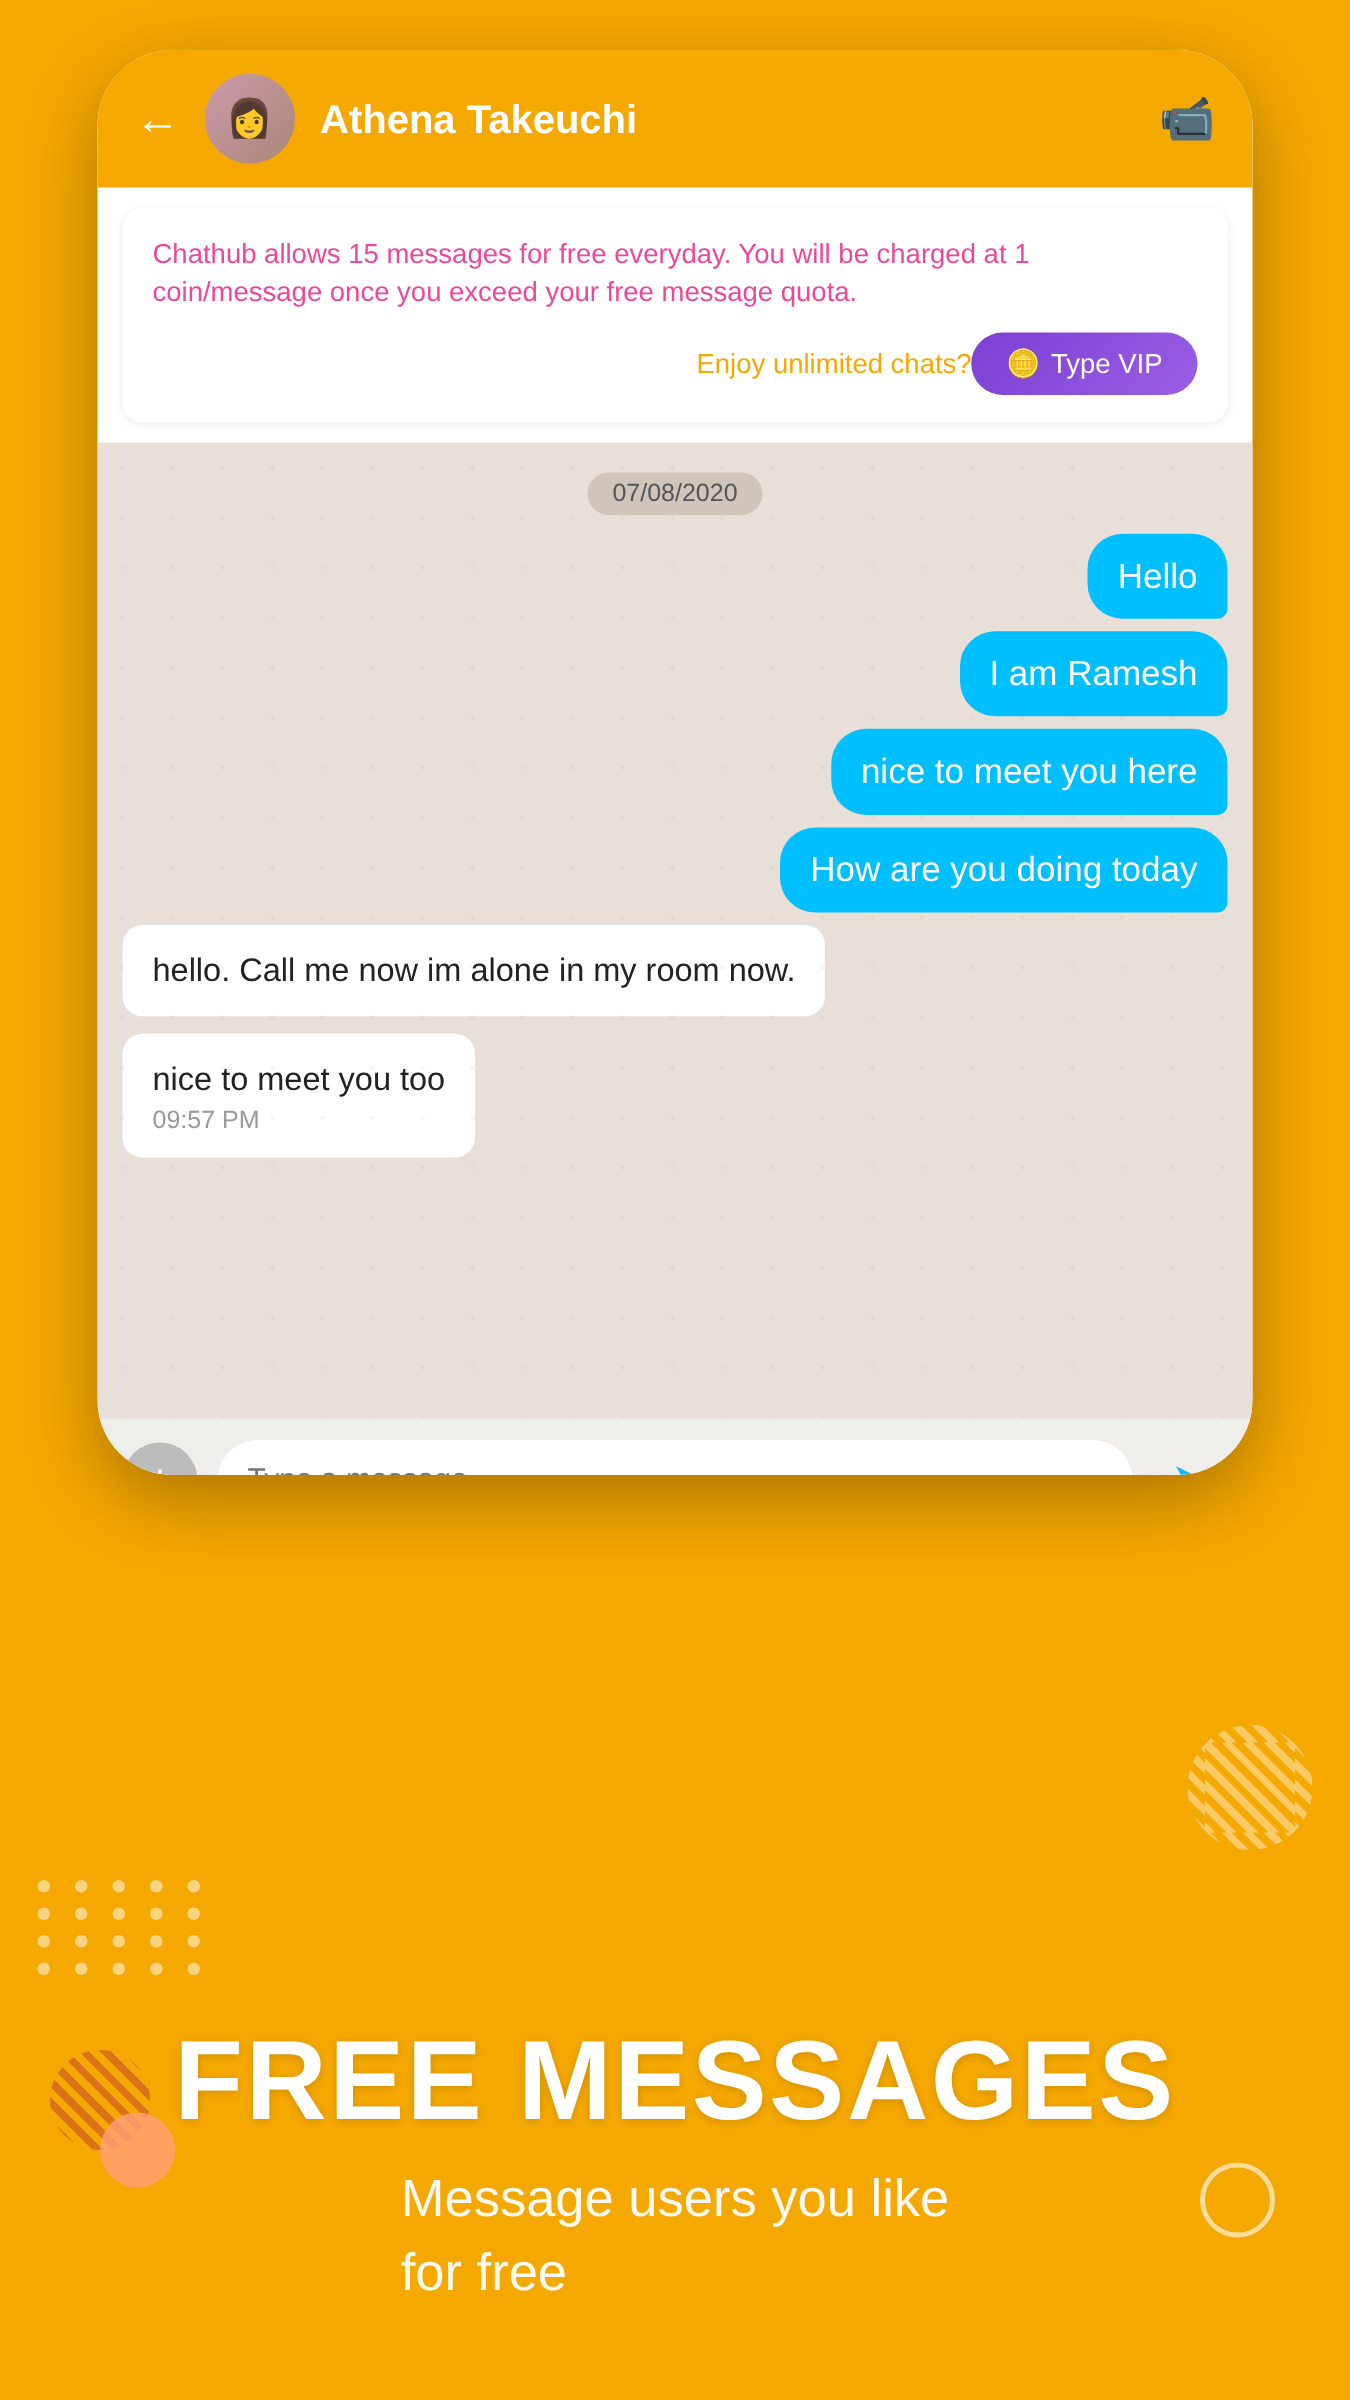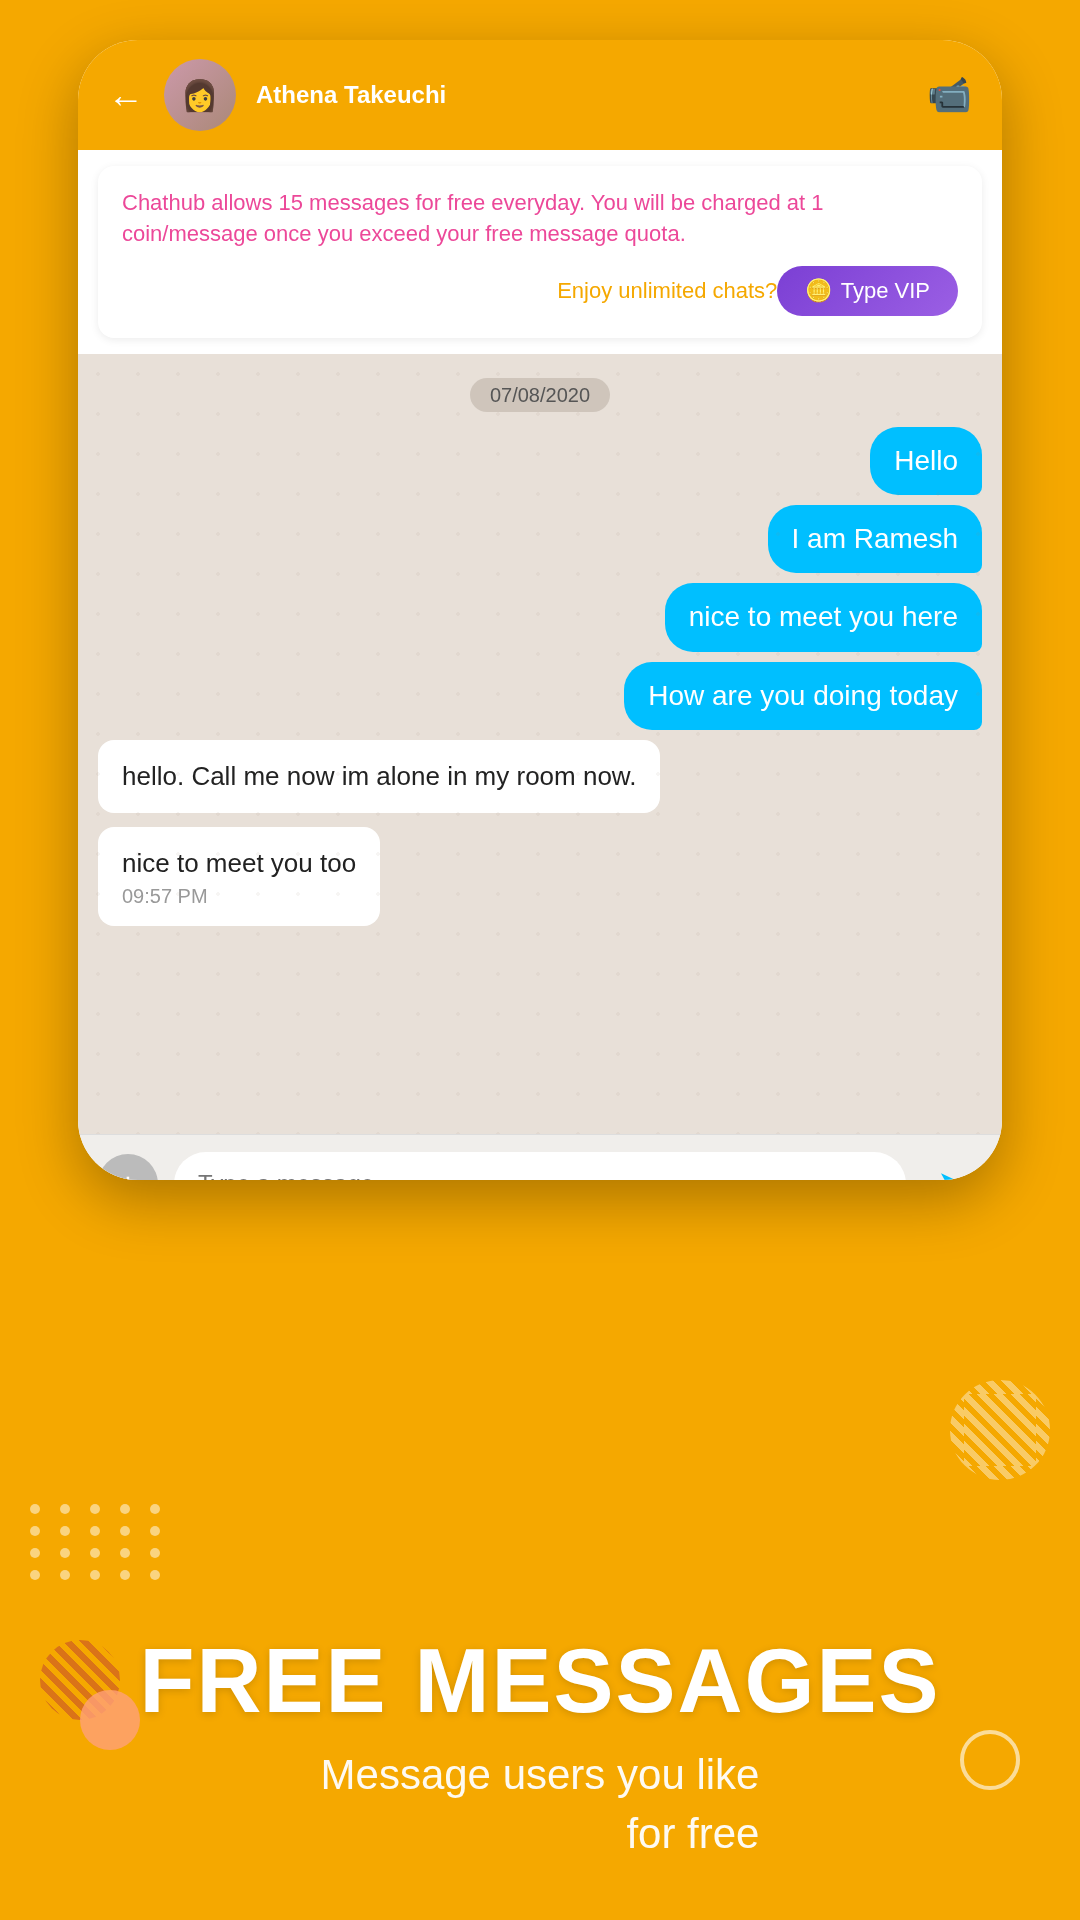--- a/index.html
+++ b/index.html
@@ -55,21 +55,21 @@
       align-items: center;
       justify-content: center;
       font-size: 30px;
       color: #fff;
     }
     .header-info {
       flex: 1;
     }
     .header-name {
       color: #fff;
-      font-size: 24px;
+      font-size: 32px;
       font-weight: 600;
     }
     .header-status {
       color: #fff;
       font-size: 22px;
       opacity: 0.9;
     }
     .video-icon {
       color: #fff;
       font-size: 36px;
@@ -248,21 +248,21 @@
     .bottom-section {
       position: absolute;
       bottom: 0;
       left: 0;
       width: 100%;
       height: 720px;
       display: flex;
       flex-direction: column;
       align-items: center;
       justify-content: flex-end;
-      padding-bottom: 56px;
+      padding-bottom: 72px;
     }
 
     
     .dots-decoration {
       position: absolute;
       left: 30px;
       bottom: 340px;
     }
     .dots-grid {
       display: grid;
@@ -343,21 +343,21 @@
       font-weight: 900;
       color: #fff;
       text-align: center;
       letter-spacing: 2px;
       line-height: 1;
       text-shadow: 0 2px 8px rgba(0,0,0,0.15);
     }
     .free-messages-subtitle {
       font-size: 42px;
       color: #fff;
-      text-align: right;
+      text-align: left;
       margin-top: 20px;
       line-height: 1.4;
       opacity: 0.95;
     }
   </style>
 </head>
 <body>
 
 <div class="phone-frame">
 

